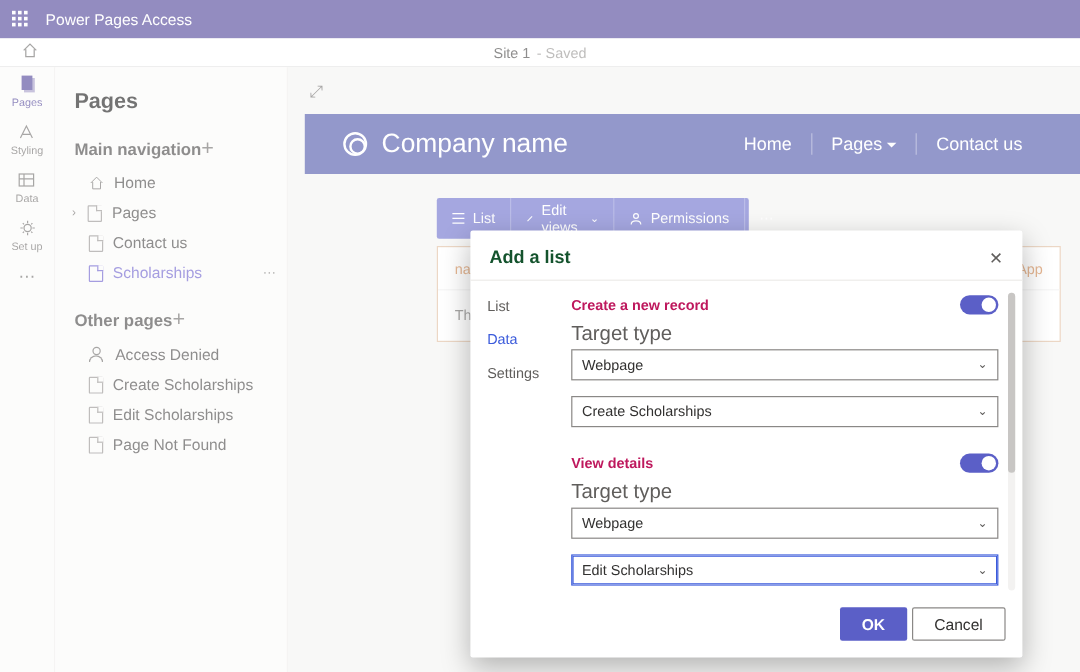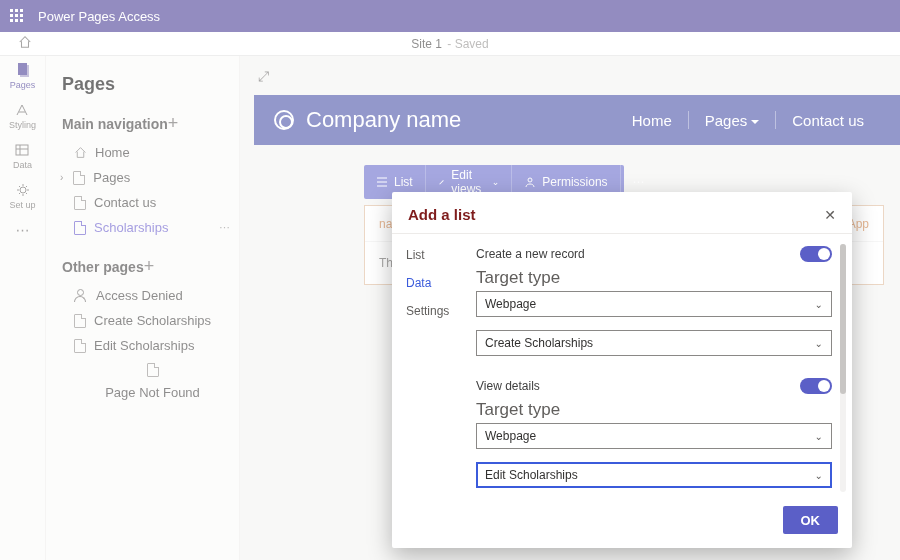--- a/index.html
+++ b/index.html
@@ -34,21 +34,21 @@
   .tree-item .ico::after { content:''; position:absolute; right:-1px; top:-1px; width:4px; height:4px; background:#faf9f8; border-left:1px solid #8a8886; border-bottom:1px solid #8a8886; }
   .tree-item.selected .ico { border-color:#5b4ec7; }
   .tree-item.selected .ico::after { border-color:#5b4ec7; }
   .person-ico { width:14px; height:14px; position:relative; }
   .person-ico::before { content:''; position:absolute; width:5px; height:5px; border:1px solid #605e5c; border-radius:50%; left:3px; top:0;}
   .person-ico::after { content:''; position:absolute; width:10px; height:5px; border:1px solid #605e5c; border-bottom:none; border-radius:6px 6px 0 0; left:0; top:7px;}
 
   
   .canvas { position:absolute; left:240px; top:56px; right:0; bottom:0; background:#f3f2f1; padding:8px 0 0 14px; }
   .resize-ico { color:#605e5c; font-size:14px; padding:4px 4px 10px; display:inline-block; }
-  .site-header { background:#3b44a1; height:50px; display:flex; align-items:center; padding:0 20px; color:#fff; margin-right:0; }
+  .site-header { background:#3b44a1; height:50px; display:flex; align-items:center; padding:0 32px; color:#fff; margin-right:0; }
   .logo-circ { width:20px; height:20px; border:2px solid #fff; border-radius:50%; margin-right:12px; position:relative; }
   .logo-circ::after { content:''; position:absolute; left:3px; top:3px; width:10px; height:10px; border:2px solid #fff; border-radius:50%; }
   .company { font-size:22px; font-weight:300; }
   .site-nav { margin-left:auto; display:flex; gap:0; align-items:center; font-size:15px; }
   .site-nav span { padding:0 16px; }
   .site-nav .sep { border-left:1px solid rgba(255,255,255,.4); height:18px; padding:0; }
   .site-nav .caret::after { content:''; display:inline-block; border:4px solid transparent; border-top-color:#fff; margin-left:4px; transform:translateY(2px); }
 
   .toolbar { margin:20px 0 0 110px; background:#5b5fc7; height:34px; display:flex; align-items:center; color:#fff; font-size:12px; border-radius:2px; width:260px; }
   .toolbar .tb { padding:0 12px; display:flex; align-items:center; gap:6px; border-right:1px solid rgba(255,255,255,.25); height:100%; cursor:pointer; }
@@ -59,31 +59,31 @@
   .list-head { height:36px; border-bottom:1px solid #eee; display:flex; align-items:center; padding:0 14px; font-size:12px; color:#d07b3a; }
   .list-head .spacer { flex:1; }
   .list-body { padding:14px; font-size:12px; color:#605e5c; }
 
   
   .dim { position:absolute; left:0; top:0; right:0; bottom:0; background:rgba(255,255,255,.45); pointer-events:none; }
 
   
   .modal { position:absolute; left:392px; top:192px; width:460px; background:#fff; box-shadow:0 8px 24px rgba(0,0,0,.28); border-radius:2px; }
   .modal-head { padding:14px 16px 10px; display:flex; align-items:center; }
-  .modal-title { font-size:15px; font-weight:600; color:#7f1d1d; }
+  .modal-title { font-size:15px; font-weight:600; color:#14532d; }
   .modal-close { margin-left:auto; color:#605e5c; font-size:14px; cursor:pointer; }
   .modal-hr { border:none; border-top:1px solid #edebe9; }
   .modal-body { display:flex; padding:8px 14px 4px 0; }
   .modal-tabs { width:78px; padding:6px 0 0 14px; display:flex; flex-direction:column; gap:14px; font-size:12px; color:#605e5c; }
   .modal-tabs .active { color:#3b5bdb; }
   .modal-form { flex:1; padding:2px 6px 4px 6px; position:relative; }
   .scroll-track { position:absolute; right:-8px; top:2px; bottom:0; width:6px; background:#f3f2f1; border-radius:3px; }
   .scroll-thumb { position:absolute; right:-8px; top:2px; width:6px; height:150px; background:#c8c6c4; border-radius:3px; }
   .field-row { display:flex; align-items:center; justify-content:space-between; margin:2px 0 6px; }
-  .field-label { font-size:12px; color:#404040; }
+  .field-label { font-size:12px; color:#be185d;font-weight:bold; }
   .toggle { width:32px; height:16px; background:#5b5fc7; border-radius:8px; position:relative; cursor:pointer; }
   .toggle::after { content:''; position:absolute; right:2px; top:2px; width:12px; height:12px; background:#fff; border-radius:50%; }
   .sublabel { font-size:17px; color:#605e5c; margin-top:6px; }
   .select { border:1px solid #8a8886; height:26px; font-size:12px; color:#323130; display:flex; align-items:center; padding:0 8px; margin-top:3px; position:relative; background:#fff; cursor:pointer; }
   .select.focused { border:1px solid #3b5bdb; box-shadow:0 0 0 1px #3b5bdb inset; }
   .select .chev-d { margin-left:auto; color:#605e5c; font-size:10px; }
   .gap { height:10px; }
   .modal-footer { display:flex; justify-content:flex-end; gap:4px; padding:10px 14px 14px; }
   .btn { height:28px; padding:0 18px; font-size:13px; border-radius:2px; cursor:pointer; display:flex; align-items:center; }
   .btn-primary { background:#5b5fc7; color:#fff; border:none; font-weight:600; }
@@ -185,21 +185,21 @@
     <span>Access Denied</span>
   </div>
   <div class="tree-item" style="padding-left:28px;">
     <span class="ico"></span>
     <span>Create Scholarships</span>
   </div>
   <div class="tree-item" style="padding-left:28px;">
     <span class="ico"></span>
     <span>Edit Scholarships</span>
   </div>
-  <div class="tree-item" style="padding-left:28px;flex-direction:column;">
+  <div class="tree-item" style="padding-left:28px;">
     <span class="ico"></span>
     <span>Page Not Found</span>
   </div>
 </div>
 
 <div class="canvas">
   <span class="resize-ico">⤢</span>
   <div class="site-header">
     <div class="logo-circ"></div>
     <div class="company">Company name</div>
@@ -292,14 +292,15 @@
       </div>
       <div class="gap"></div>
       <div class="select focused">
         <span>Edit Scholarships</span>
         <span class="chev-d">⌄</span>
       </div>
     </div>
   </div>
   <div class="modal-footer">
     <div class="btn btn-primary">OK</div>
+    <div class="btn btn-default">Cancel</div>
   </div>
 </div>
 
 </body></html>

